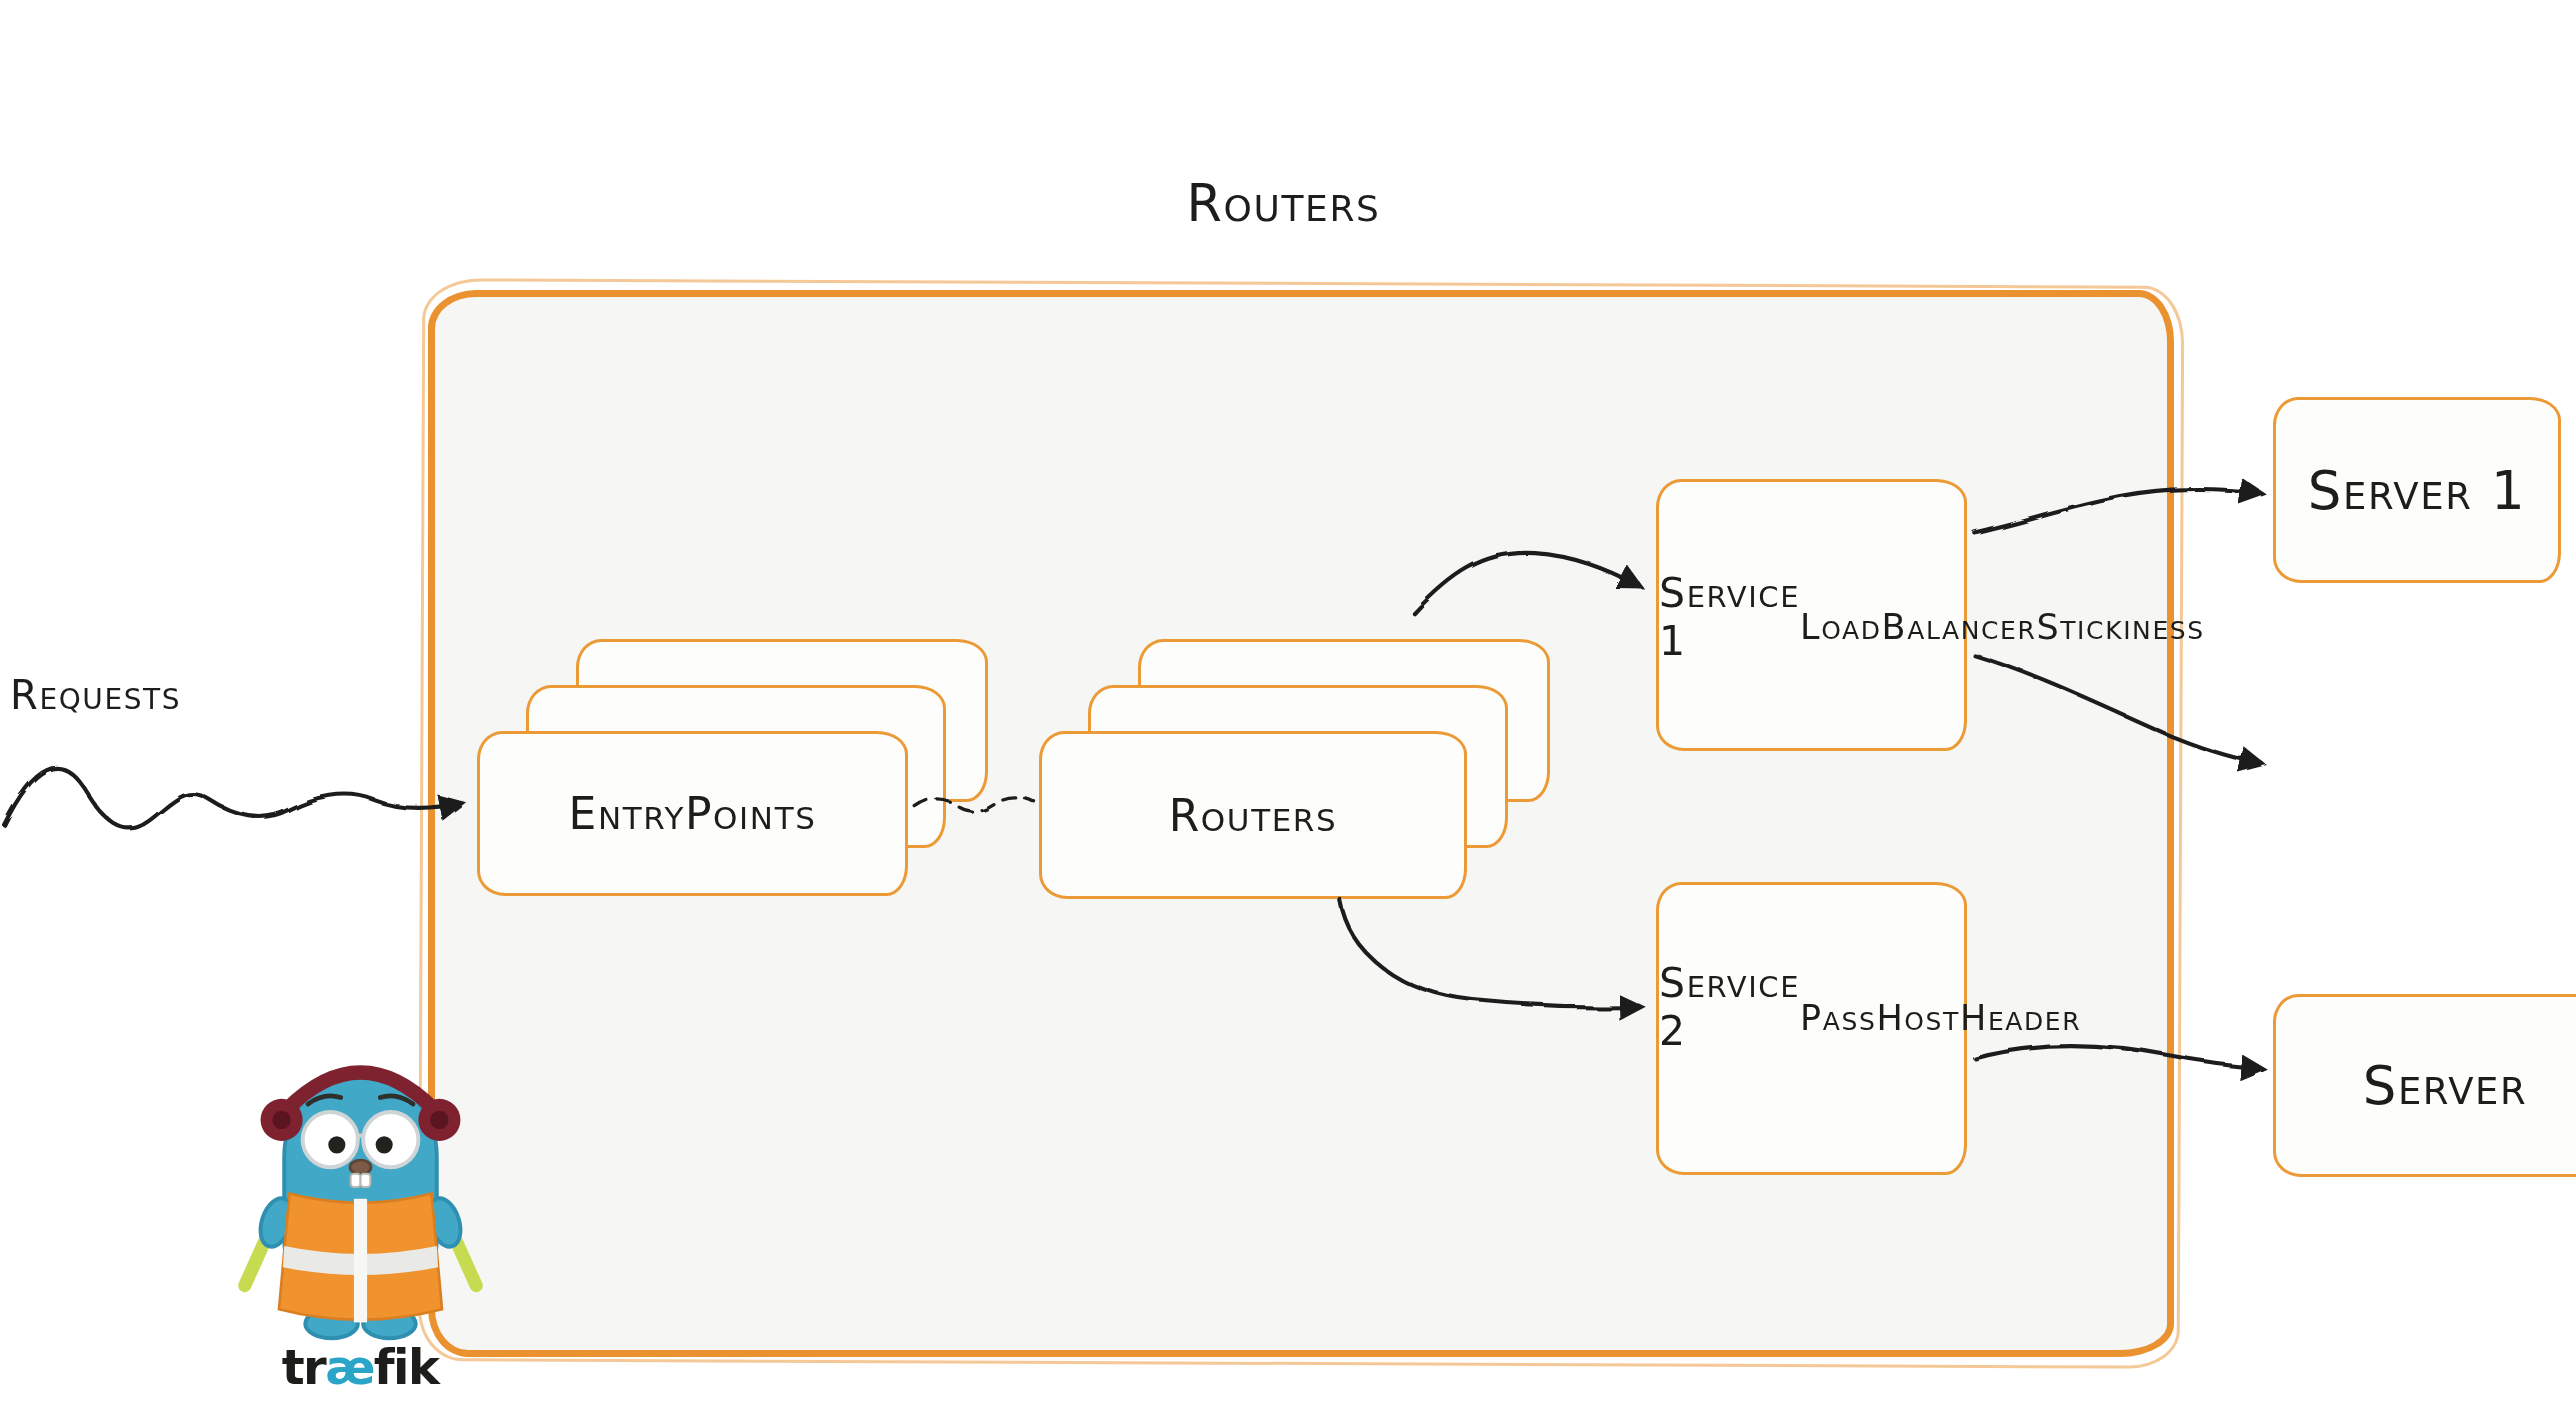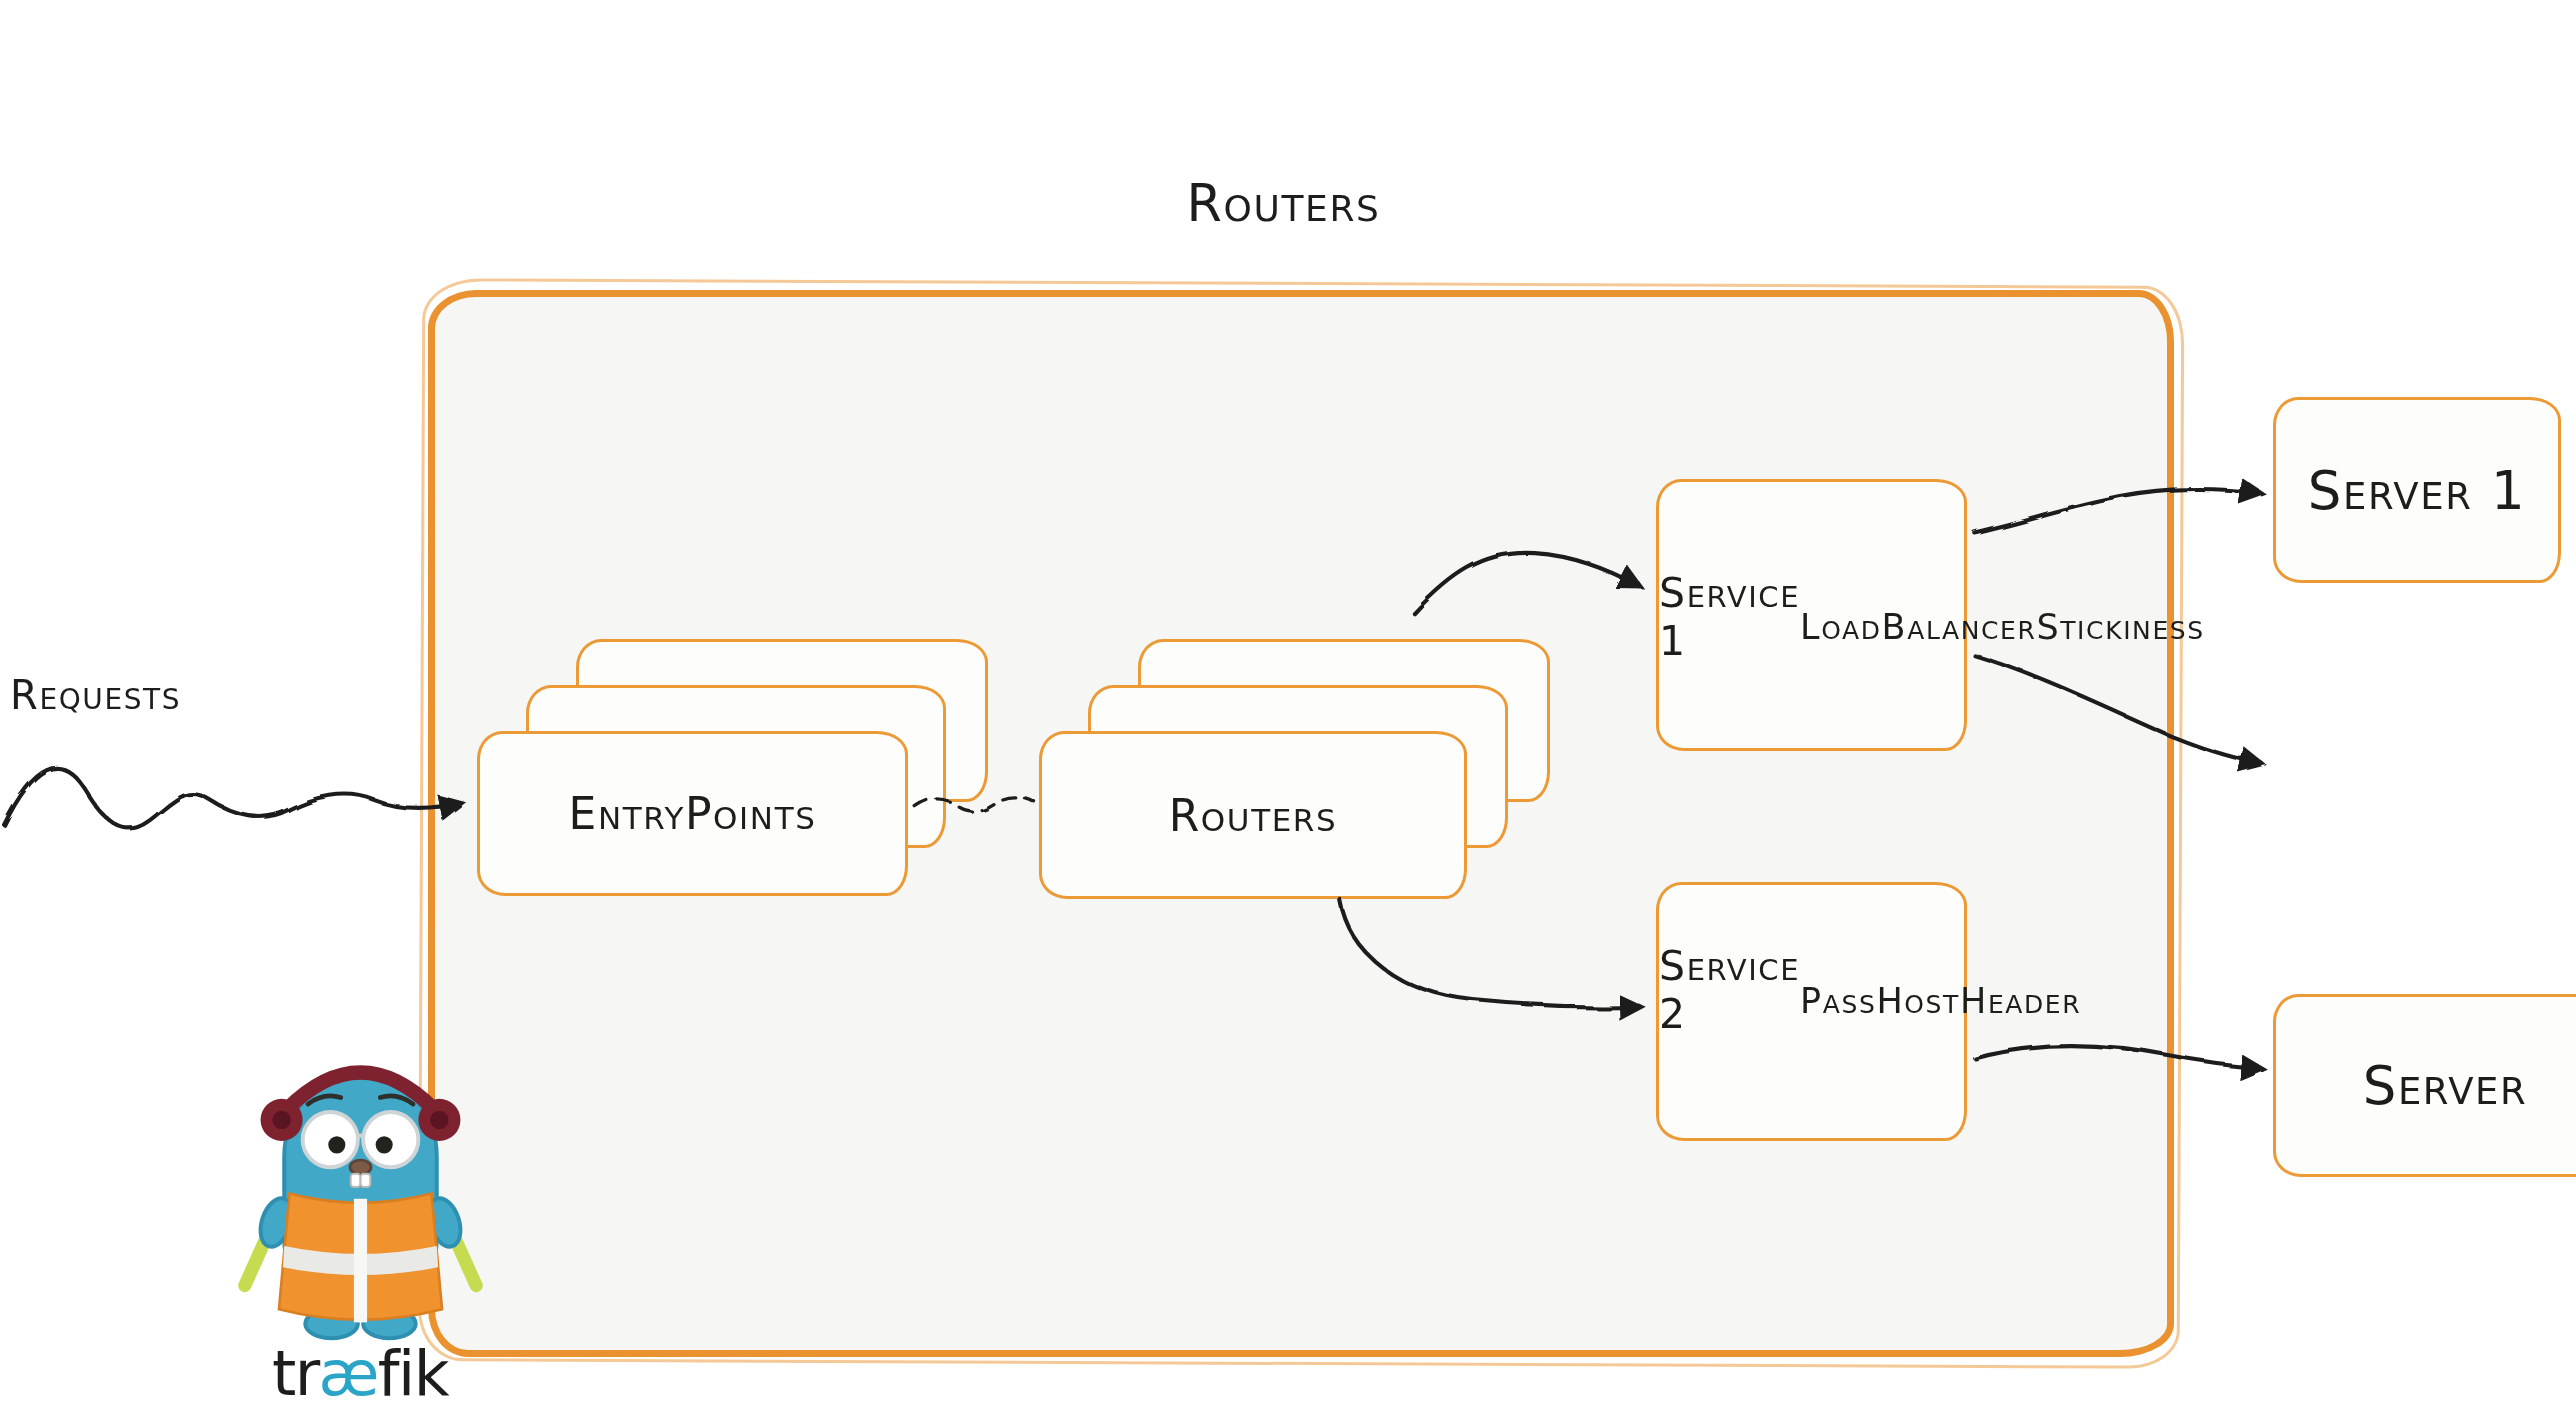--- a/index.html
+++ b/index.html
@@ -43,21 +43,21 @@
   
   .server-box .lbl{font-size:53px;}
   
   #requests-label{position:absolute;left:10px;top:672px;font-size:40px;}
   
   #connections{position:absolute;left:0;top:0;width:2576px;height:1424px;pointer-events:none;}
   
   #gopher{position:absolute;left:229px;top:1025px;width:263px;height:316px;}
   #wordmark{
     position:absolute;left:212px;top:1343px;width:296px;text-align:center;
-    font-size:62px;font-weight:400;letter-spacing:-1.6px;line-height:1;
+    font-size:48px;font-weight:700;letter-spacing:-1.6px;line-height:1;
   }
   #wordmark .ae{color:#2aa5c7;}
 </style>
 </head>
 <body>
 
 <div id="page">
 
   <div id="diagram-title" class="sc">Routers</div>
 
@@ -80,21 +80,21 @@
       <span class="lbl sc">Routers</span>
     </div>
   </div>
 
   <div class="box service-box" id="service1-box" style="left:1656px;top:479px;width:311px;height:272px;">
     <div class="service-title sc">Service 1</div>
     <div class="service-line sc">LoadBalancer</div>
     <div class="service-line sc">Stickiness</div>
   </div>
 
-  <div class="box service-box" id="service2-box" style="left:1656px;top:882px;width:311px;height:259px;">
+  <div class="box service-box" id="service2-box" style="left:1656px;top:882px;width:311px;height:293px;">
     <div class="service-title sc">Service 2</div>
     <div class="service-line sc">PassHostHeader</div>
   </div>
 
   <div class="box server-box" style="left:2273px;top:397px;width:288px;height:186px;">
     <span class="lbl sc">Server 1</span>
   </div>
   <div class="box server-box" style="left:2273px;top:994px;width:344px;height:183px;">
     <span class="lbl sc">Server</span>
   </div>

